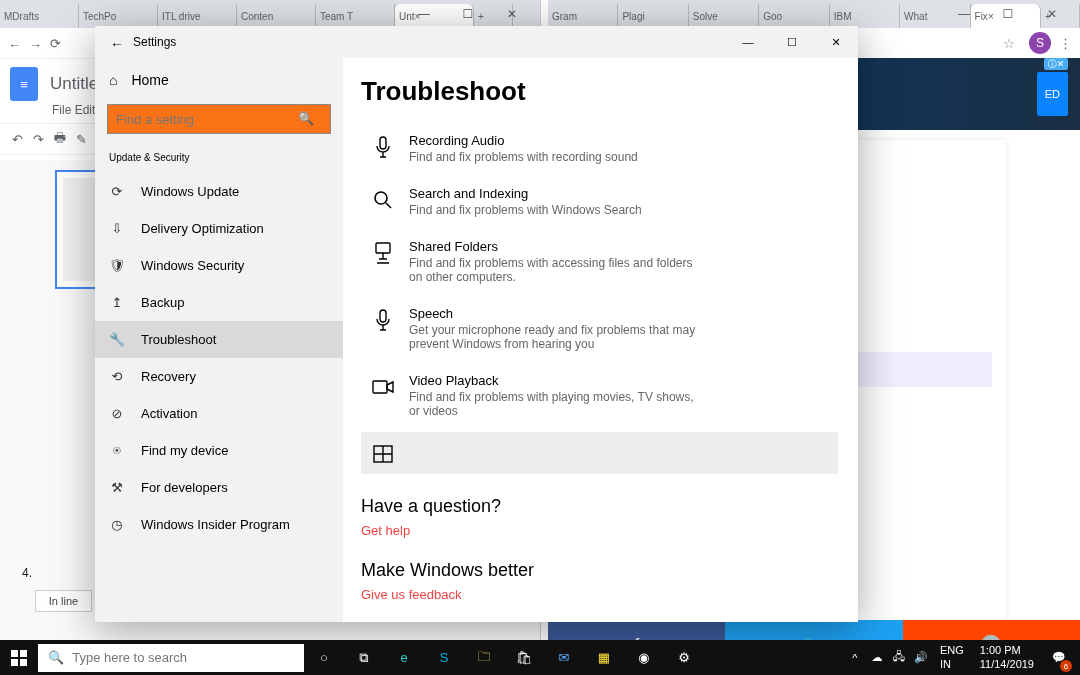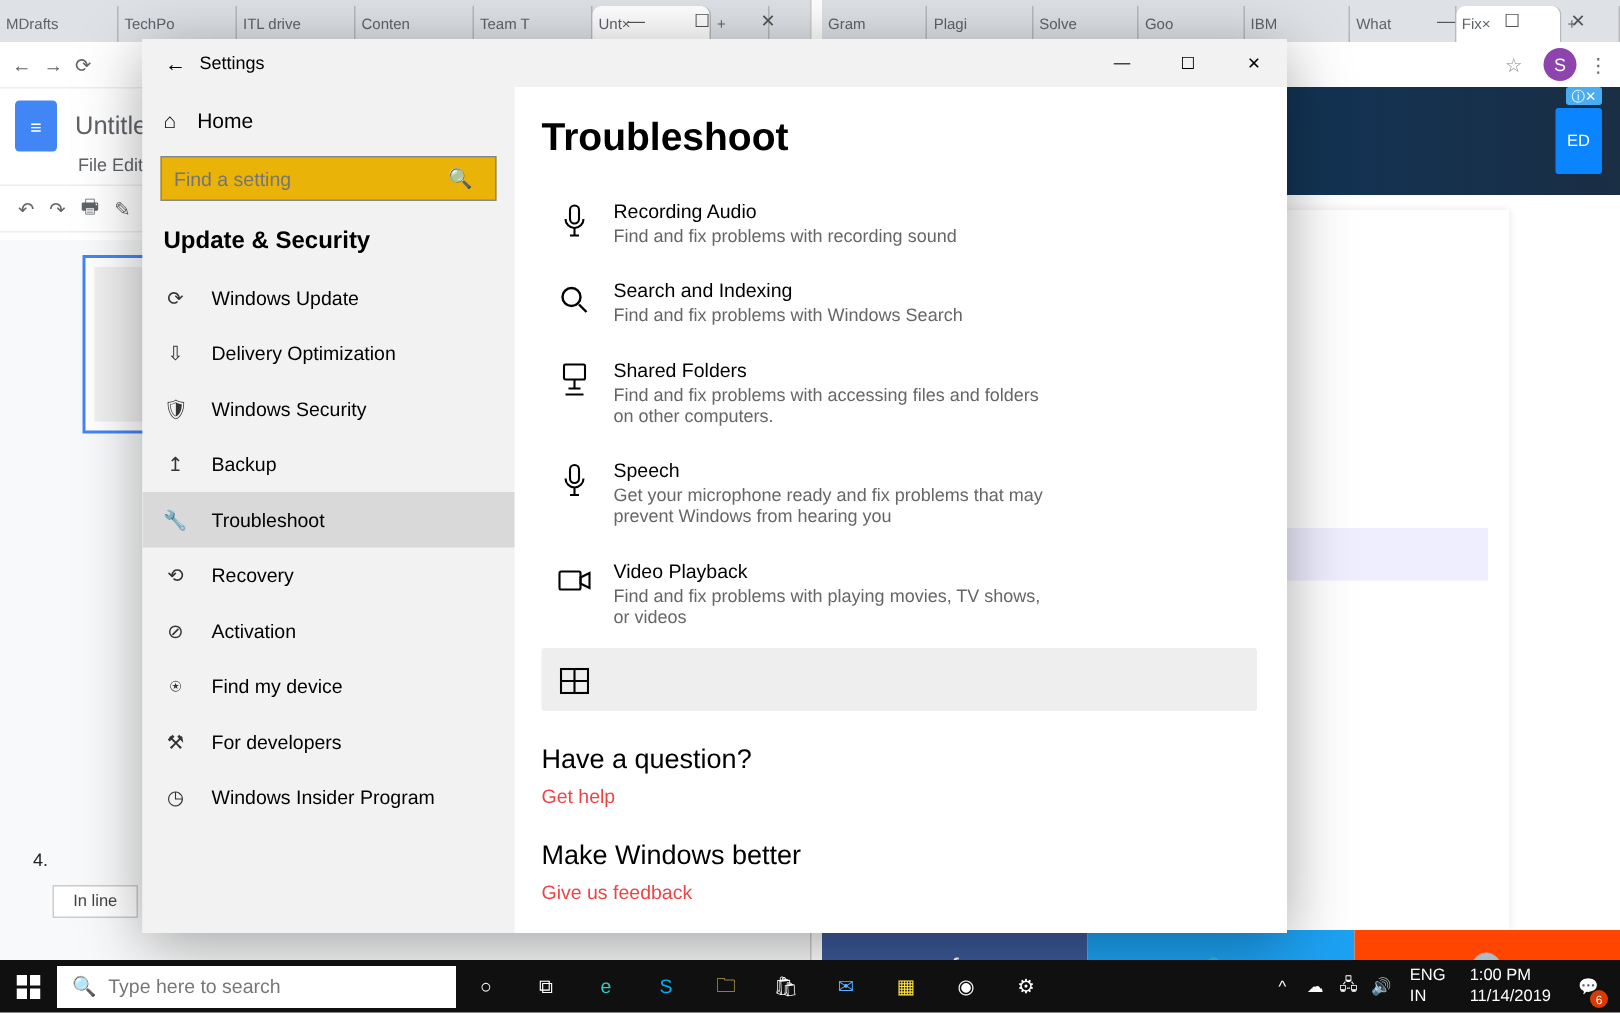--- a/index.html
+++ b/index.html
@@ -47,24 +47,24 @@
 .settings-win{position:absolute;left:95px;top:26px;width:763px;height:596px;background:#fff;box-shadow:0 8px 40px rgba(0,0,0,.35);display:flex;flex-direction:column;}
 .settings-titlebar{height:32px;display:flex;align-items:center;background:#f2f2f2;padding-left:6px;}
 .tb-back{width:32px;display:flex;align-items:center;justify-content:center;font-size:14px;}
 .tb-title{font-size:12px;}
 .tb-spacer{flex:1;}
 .tb-btn{width:44px;height:32px;display:flex;align-items:center;justify-content:center;font-size:11px;}
 .settings-body{flex:1;display:flex;overflow:hidden;}
 .sb{width:248px;background:#f2f2f2;padding:6px 0;}
 .sb .home{display:flex;align-items:center;gap:14px;padding:8px 14px;font-size:14px;}
 .sb .search{margin:8px 12px 14px 12px;}
-.sb .search input{width:100%;height:30px;border:1px solid #888;background:#eab308;padding:0 28px 0 8px;font-size:13px;box-sizing:border-box;}
+.sb .search input{width:100%;height:30px;border:1px solid #888;background:#f97316;padding:0 28px 0 8px;font-size:13px;box-sizing:border-box;}
 .sb .search{position:relative;}
 .sb .search .mag{position:absolute;right:16px;top:7px;color:#555;}
-.sb h4{margin:0;padding:4px 14px 10px 14px;font-size:16px;font-weight:700;}
+.sb h4{margin:0;padding:4px 14px 10px 14px;font-size:10px;font-weight:400;}
 .sb-item{display:flex;align-items:center;gap:16px;height:37px;padding:0 14px;font-size:13px;color:#000;}
 .sb-item.active{background:#d9d9d9;}
 .sb-item .ic{width:16px;text-align:center;color:#333;}
 .main{flex:1;padding:18px 20px 10px 18px;overflow:auto;}
 .main h1{font-size:26px;font-weight:600;margin:0 0 18px 0;}
 .ts-item{display:flex;gap:14px;padding:8px 10px;margin-bottom:6px;border-radius:2px;}
 .ts-item.sel{background:#eee;}
 .ts-ic{width:24px;height:24px;flex-shrink:0;margin-top:2px;display:flex;align-items:center;justify-content:center;}
 .ts-item strong{font-size:13px;font-weight:400;display:block;color:#000;}
 .ts-item span{font-size:12px;color:#666;display:block;margin-top:2px;max-width:290px;}

